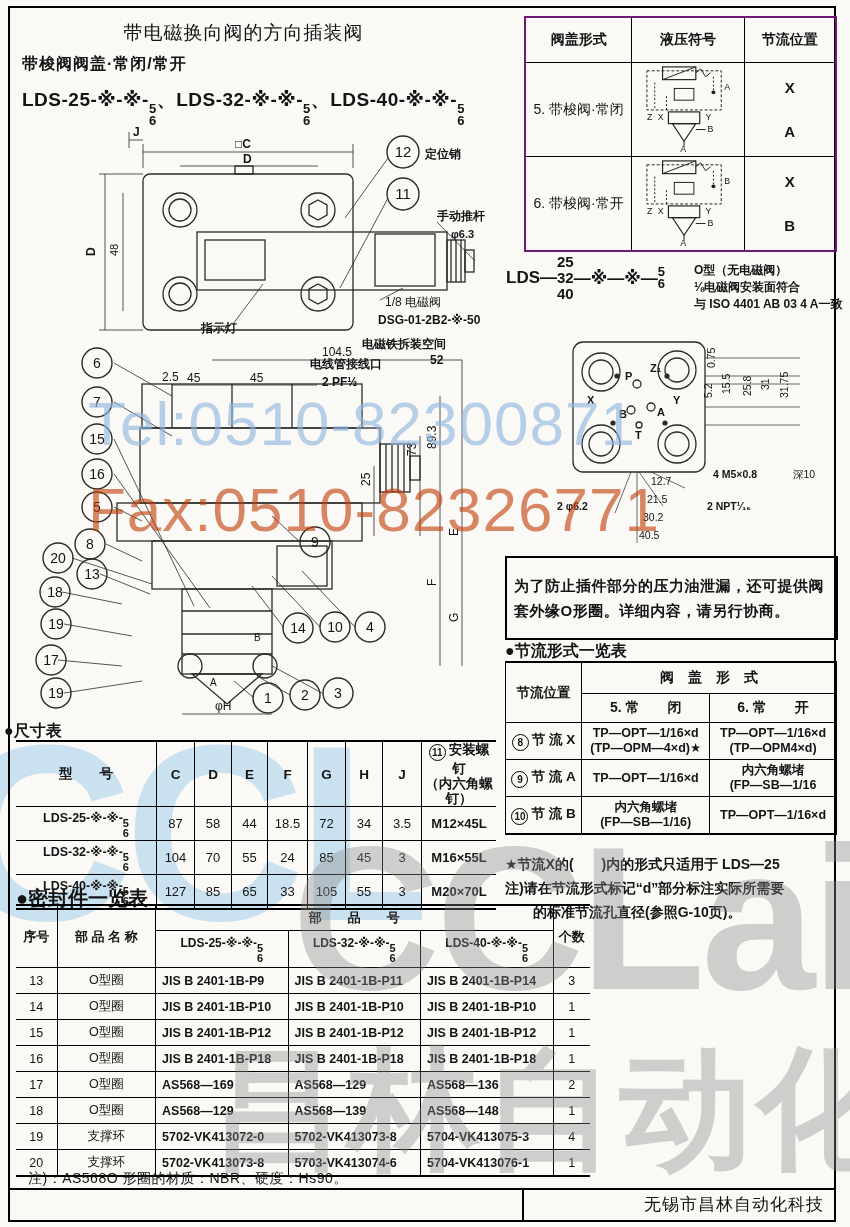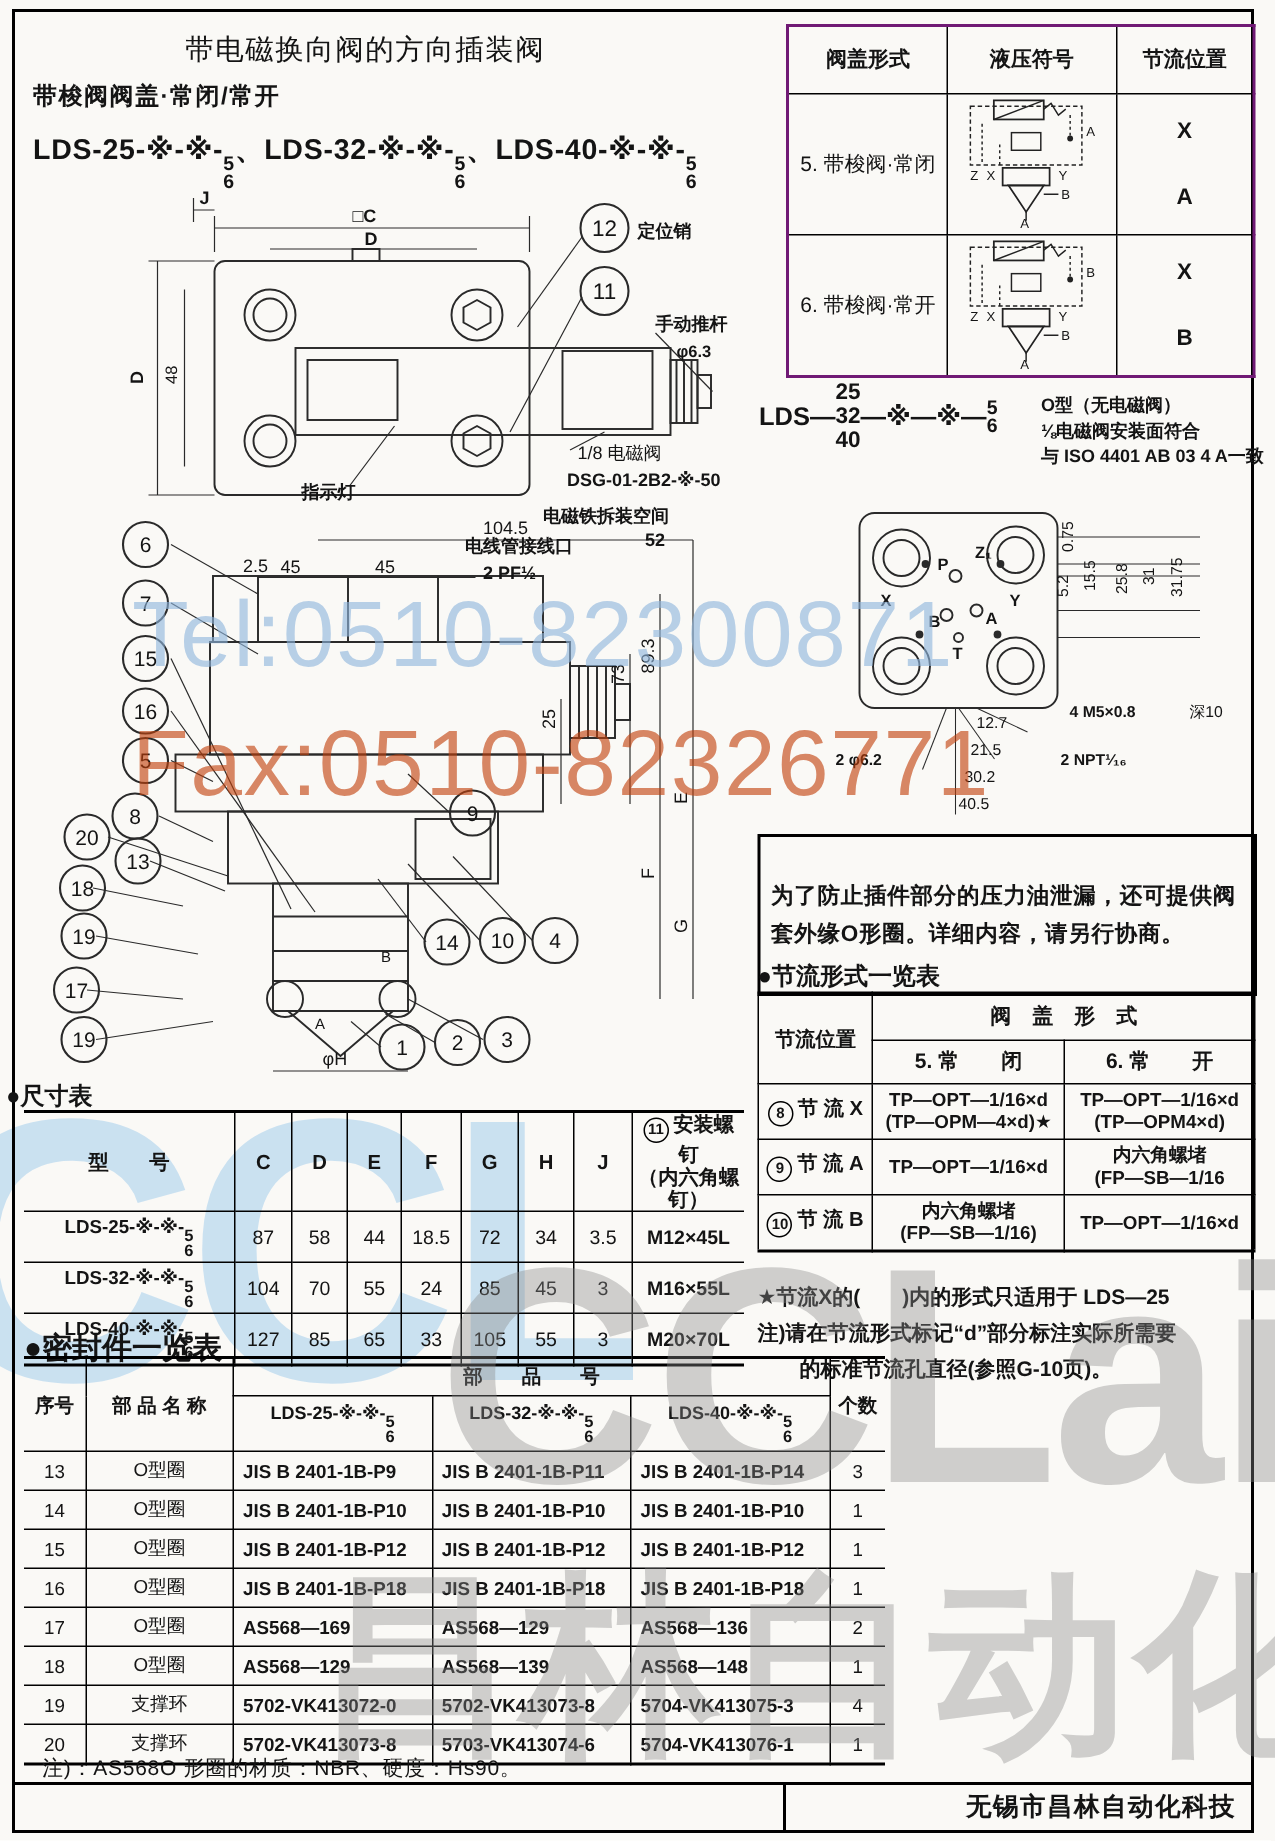--- a/index.html
+++ b/index.html
@@ -34,21 +34,21 @@
   .cover-tbl td{height:92px;font-size:14px;}
   .cover-tbl .pos-cell div{height:44px;line-height:44px;font-size:15px;font-weight:bold;}
   
   .desig{left:506px;top:254px;width:334px;font-weight:bold;}
   .desig .row{display:flex;align-items:center;font-size:17px;}
   .desig .notes{position:absolute;left:188px;top:8px;font-size:12px;font-weight:bold;line-height:17px;white-space:nowrap;}
   
   svg text{font-family:"Liberation Sans","DejaVu Sans",sans-serif;fill:#141414;}
   .dwg{z-index:2;}
   
-  .leaknote{left:505px;top:556px;width:315px;border:2px solid #000;padding:27px 7px;
+  .leaknote{left:505px;top:556px;width:315px;border:2px solid #000;padding:15px 7px;
             font-size:15px;font-weight:600;line-height:25px;letter-spacing:.5px;}
   
   .thr-title{left:505px;top:641px;font-size:16px;font-weight:bold;}
   .thr{left:505px;top:661px;}
   .thr table{width:332px;border-top:2.5px solid #000;border-bottom:2.5px solid #000;}
   .thr th{font-size:14px;font-weight:bold;}
   .thr td{font-size:12.5px;font-weight:600;line-height:15px;padding:3px 1px;}
   .thr .poscol{width:78px;font-size:13.5px;font-weight:bold;}
   .circ{display:inline-block;width:15px;height:15px;line-height:15px;border:1px solid #000;border-radius:50%;
         font-size:10px;text-align:center;margin-right:3px;vertical-align:-2px;font-weight:bold;}
@@ -70,21 +70,21 @@
   .seal{left:16px;top:904px;}
   .seal table{width:574px;border-top:2.5px solid #000;border-bottom:2.5px solid #000;}
   .seal th{font-size:13px;font-weight:bold;}
   .seal td{font-size:12.5px;height:25px;}
   .seal .pn{text-align:left;padding-left:6px;font-weight:600;white-space:nowrap;}
   .seal .model-h{font-size:12px;font-weight:bold;white-space:nowrap;height:36px;}
   .seal-note{left:28px;top:1170px;font-size:14px;letter-spacing:.5px;}
   
   .footline{left:8px;top:1188px;width:826px;height:32px;border-top:2px solid #000;z-index:2;}
   .footline .vline{position:absolute;left:514px;top:0;bottom:0;border-left:2px solid #000;}
-  .company{position:absolute;right:10px;top:0;font-size:17px;font-weight:bold;line-height:30px;letter-spacing:1px;text-align:right;}
+  .company{position:absolute;right:10px;top:0;font-size:17px;font-weight:normal;line-height:30px;letter-spacing:1px;text-align:right;}
 </style>
 </head>
 <body>
 
 <div id="page">
 
   <div class="abs wm wm-blue-left">
     <span>CCLair</span>
   </div>
 

